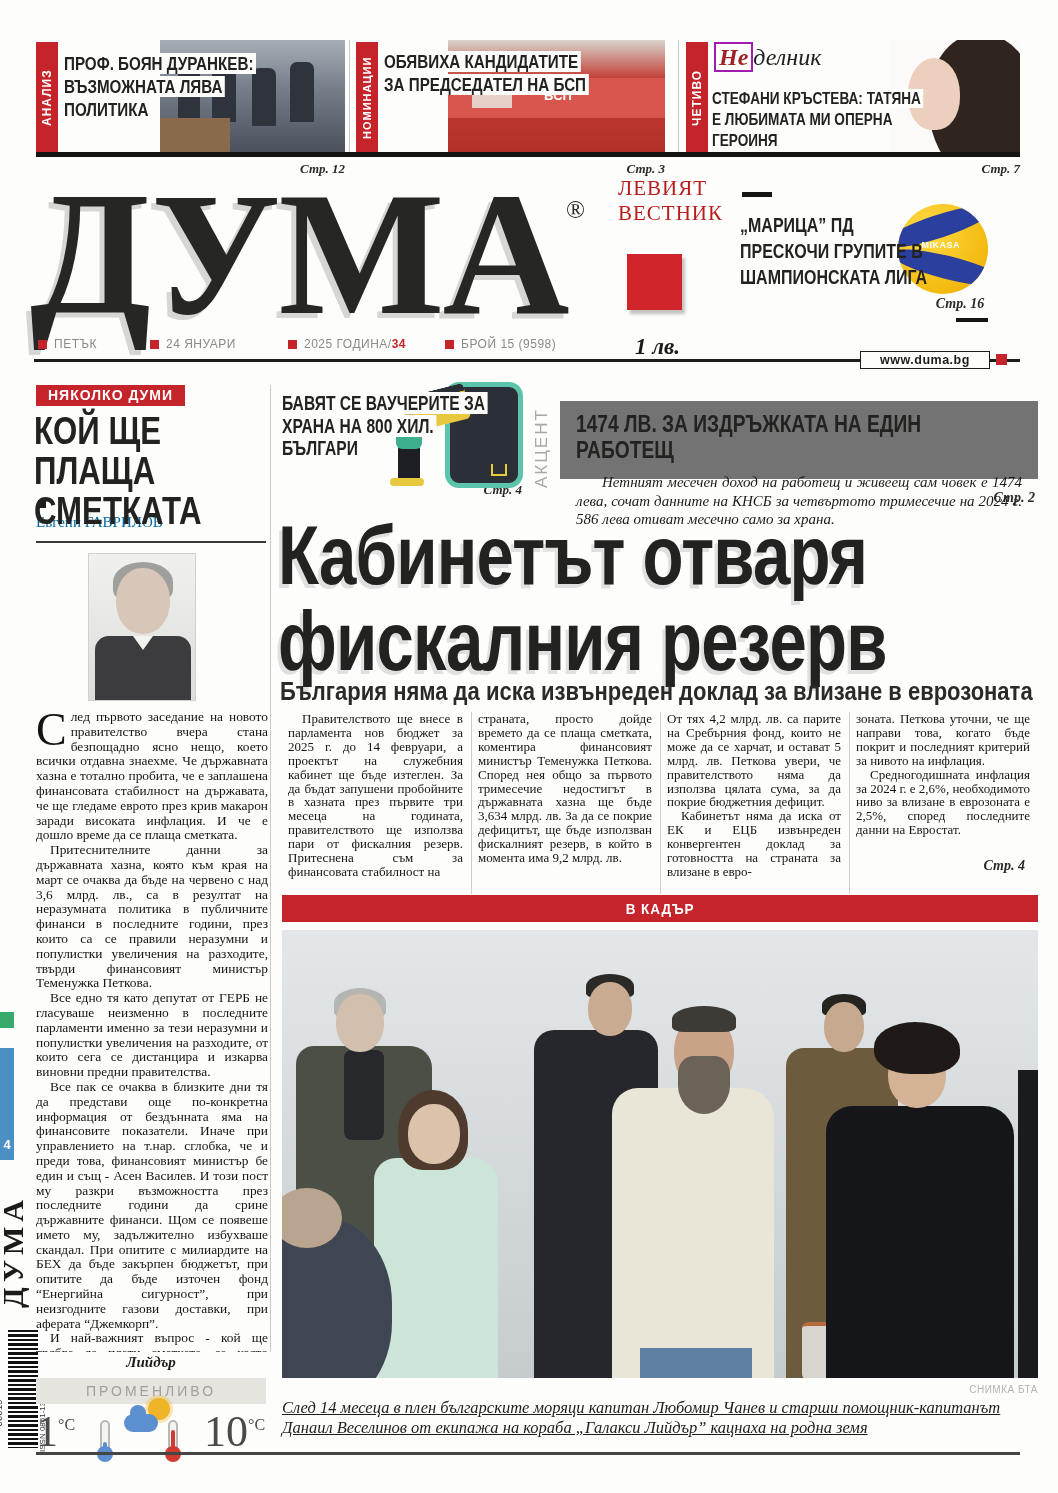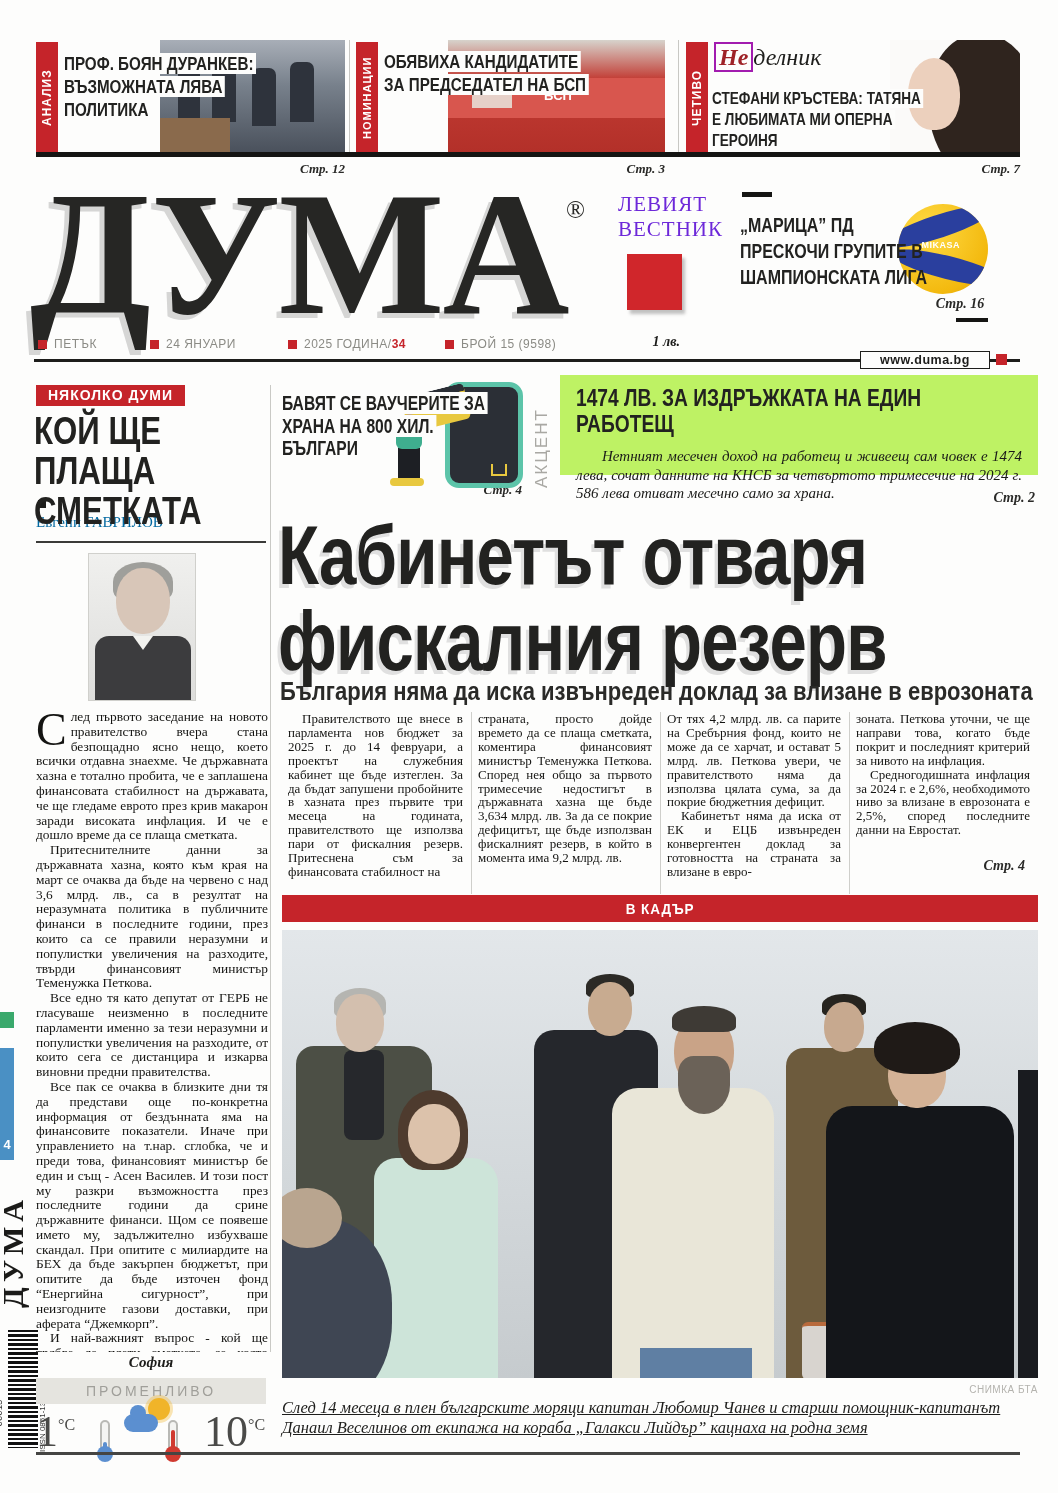--- a/index.html
+++ b/index.html
@@ -39,38 +39,38 @@
   #ned-logo { left:714px; top:44px; font-style:italic; font-size:24px; color:#1e1e1c; z-index:3; }
   #ned-logo .ne { color:#9e2227; border:2px solid #a21caf; padding:0 3px; font-weight:bold; }
   .toprule { left:36px; top:152px; width:984px; height:5px; background:#151513; }
   #pref1 { left:250px; top:161px; width:95px; text-align:right; }
   #pref2 { left:570px; top:161px; width:95px; text-align:right; }
   #pref3 { left:925px; top:161px; width:95px; text-align:right; }
   
   #logo { left:30px; top:170px; font-size:176px; line-height:168px; font-weight:bold; color:#262624;
           letter-spacing:-2px; text-shadow:-5px 5px 0 rgba(150,150,150,.38); }
   #logo-reg { left:566px; top:196px; font-size:25px; color:#2a2a28; }
-  #tagline { left:618px; top:192px; font-size:21px; line-height:25px; letter-spacing:1px; color:#6d28d9; }
+  #tagline { left:618px; top:176px; font-size:21px; line-height:25px; letter-spacing:1px; color:#b91c1c; }
   #red-square { left:627px; top:254px; width:55px; height:56px; background:#d0262b; box-shadow:3px 4px 3px rgba(120,120,120,.45); }
   #sport-dash { left:742px; top:192px; width:30px; height:5px; background:#151513; }
   #sport-title { left:740px; top:212px; width:255px; font-size:20px; line-height:26px; }
   #ball { left:898px; top:204px; width:90px; height:90px; border-radius:50%;
           background:radial-gradient(circle at 32% 30%, #ffdb45, #f3b90e 72%, #d99e07); overflow:hidden; }
   .vb-band { position:absolute; width:130%; height:26%; background:#2a3f9e; border-radius:50%; }
   #vb1 { left:-20%; top:12%; transform:rotate(-18deg); }
   #vb2 { left:-10%; top:58%; transform:rotate(14deg); }
   #vb-brand { position:absolute; left:26%; top:40%; color:#fff; font-family:"Liberation Sans",sans-serif; font-size:9px; font-weight:bold; letter-spacing:.5px; z-index:2;}
   #sport-pref { left:930px; top:296px; width:60px; text-align:center; font-size:14px; }
   #sport-rule { left:956px; top:318px; width:32px; height:4px; background:#151513; }
   
   .dl-item { top:337px; font-family:"Liberation Sans",sans-serif; font-size:12px; letter-spacing:.5px; color:#8b8b85; }
   .dl-item .sq { display:inline-block; width:9px; height:9px; background:#c5242a; margin-right:7px; vertical-align:-1px; }
   #dl1 { left:38px; } #dl2 { left:150px; } #dl3 { left:288px; } #dl4 { left:445px; }
   .yr-red { color:#c5242a; font-weight:bold; }
-  #price { left:600px; top:334px; width:80px; text-align:right; font-style:italic; font-weight:bold; font-size:14px; color:#1b1b19; }
+  #price { left:600px; top:334px; width:80px; text-align:right; font-style:italic; font-weight:bold; font-size:23px; color:#1b1b19; }
   .mainrule { left:34px; top:359px; width:986px; height:3px; background:#1d1d1b; }
   #site-box { left:860px; top:351px; width:130px; height:18px; background:#fdfdfc; border:1px solid #1d1d1b;
               display:flex; align-items:center; justify-content:center; z-index:2;
               font-family:"Liberation Sans",sans-serif; font-weight:bold; font-size:12.5px; letter-spacing:.5px; color:#1d1d1b;}
   #site-sq { left:996px; top:354px; width:11px; height:11px; background:#c5242a; z-index:2;}
   
   #rail-green { left:0; top:1012px; width:14px; height:16px; background:#3aa96c; }
   #rail-blue  { left:0; top:1048px; width:14px; height:112px; background:#4a90c4; color:#fff;
                 font-family:"Liberation Sans",sans-serif; font-weight:bold; font-size:13px;
                 display:flex; align-items:flex-end; justify-content:center; padding-bottom:8px; }
@@ -122,21 +122,21 @@
   #v-card { position:absolute; left:16px; top:8px; width:64px; height:36px; background:#e8c83f; border-radius:5px; transform:rotate(-14deg); border-top:8px solid #2b2f36; }
   #v-man-head { position:absolute; left:14px; top:18px; width:15px; height:15px; border-radius:50%; background:#caa98c; }
   #v-man-body { position:absolute; left:8px; top:33px; width:26px; height:34px; background:#3fae8f; border-radius:6px; }
   #v-man-legs { position:absolute; left:10px; top:66px; width:22px; height:32px; background:#1d1f24; }
   #v-man-shoe { position:absolute; left:2px; top:96px; width:34px; height:8px; background:#e8c83f; border-radius:4px; }
   #v-cart { position:absolute; right:16px; bottom:14px; width:16px; height:12px; border:2px solid #e8c83f; border-top:none; }
   #v-pref { left:462px; top:482px; width:60px; text-align:right; }
   
   #ak-label { left:532px; top:388px; height:100px; writing-mode:vertical-rl; transform:rotate(180deg);
               font-family:"Liberation Sans",sans-serif; font-size:17px; letter-spacing:2px; color:#a9a8a3; }
-  #ak-box { left:560px; top:375px; width:478px; height:100px; background:#bef264; padding:10px 16px 8px; }
+  #ak-box { left:560px; top:401px; width:478px; height:78px; background:#737373; padding:10px 16px 8px; }
   #ak-title { font-size:24px; line-height:26px; }
   #ak-body { margin-top:10px; font-style:italic; font-size:15px; line-height:18.5px; text-align:justify; color:#1a1a18; }
   #ak-body .ind { display:inline-block; width:26px; }
   #ak-pref { left:950px; top:490px; width:85px; text-align:right; font-size:14px; }
   
   #main-hl { left:278px; top:512px; width:950px; font-size:84px; line-height:86px; letter-spacing:-1px;
              text-shadow:-4px 4px 0 rgba(150,150,150,.28); }
   #main-sub { left:280px; top:678px; width:860px; font-size:25px; line-height:27px; transform:scaleX(.88); transform-origin:0 0;
               font-family:"Liberation Sans",sans-serif; font-weight:bold; color:#2a2a28; }
   #cols { left:282px; top:712px; width:756px; height:182px; display:flex; gap:0; }
@@ -267,21 +267,21 @@
   </div>
   <div class="abs" id="op-body">
     <p class="first"><span class="dropcap">С</span><span>лед първото заседание на новото правителство вчера стана безпощадно ясно нещо, което всички отдавна знаехме. Че държавната хазна е тотално пробита, че е заплашена финансовата стабилност на държавата, че ще гледаме еврото през крив макарон заради високата инфлация. И че е дошло време да се плаща сметката.</span></p>
     <p>Притеснителните данни за държавната хазна, която към края на март се очаква да бъде на червено с над 3,6 млрд. лв., са в резултат на неразумната политика в публичните финанси в последните години, през които са се правили неразумни и популистки увеличения на разходите, твърди финансовият министър Теменужка Петкова.</p>
     <p>Все едно тя като депутат от ГЕРБ не гласуваше неизменно в последните парламенти именно за тези неразумни и популистки увеличения на разходите, от които сега се дистанцира и изкарва виновни предни правителства.</p>
     <p>Все пак се очаква в близките дни тя да представи още по-конкретна информация от бездънната яма на финансовите показатели. Иначе при управлението на т.нар. сглобка, че и преди това, финансовият министър бе един и същ - Асен Василев. И този пост му разкри възможността през последните години да срине държавните финанси. Щом се появеше името му, задължително избухваше скандал. При опитите с милиардите на БЕХ да бъде закърпен бюджетът, при опитите да бъде източен фонд “Енергийна сигурност”, при неизгодните газови доставки, при аферата “Джемкорп”.</p>
     <p>И най-важният въпрос - кой ще трябва да плати сметката, за която говори сегашният финансов министър? Отговорът е елементарен - обикновените българи, както това ставаше през последните 35 г. Пито - платено.</p>
   </div>
   <div class="abs" id="col-sep"></div>
 
-  <div class="abs" id="w-city">София</div>
+  <div class="abs" id="w-city">Лийдър</div>
   <div class="abs" id="w-cond">ПРОМЕНЛИВО</div>
   <div class="abs w-temp" id="w-low"><span>1</span><sup>°C</sup></div>
   <div class="abs thermo" id="th-low">
       <div class="stem"></div>
       <div class="bulb"></div>
     </div>
   <div class="abs" id="w-icon">
       <div class="sun"></div>
       <div class="cloud"></div>
     </div>

